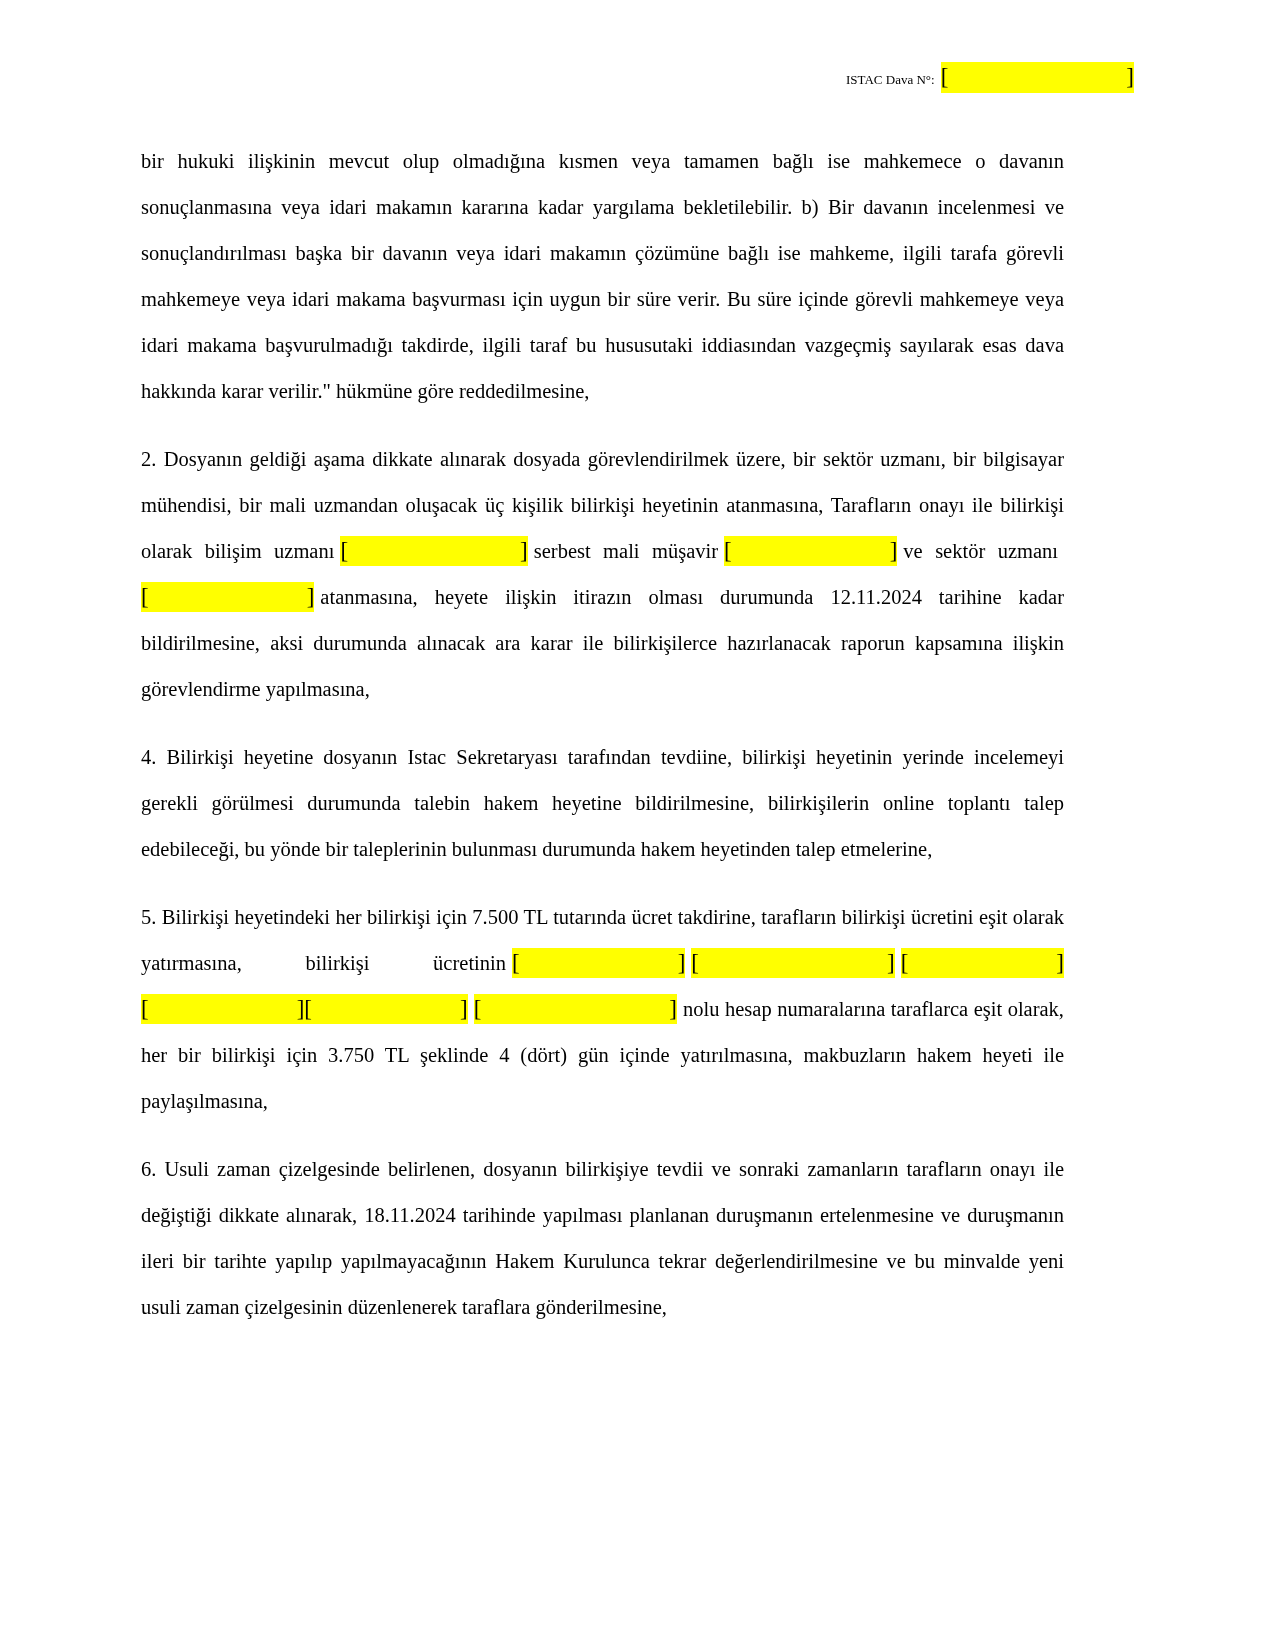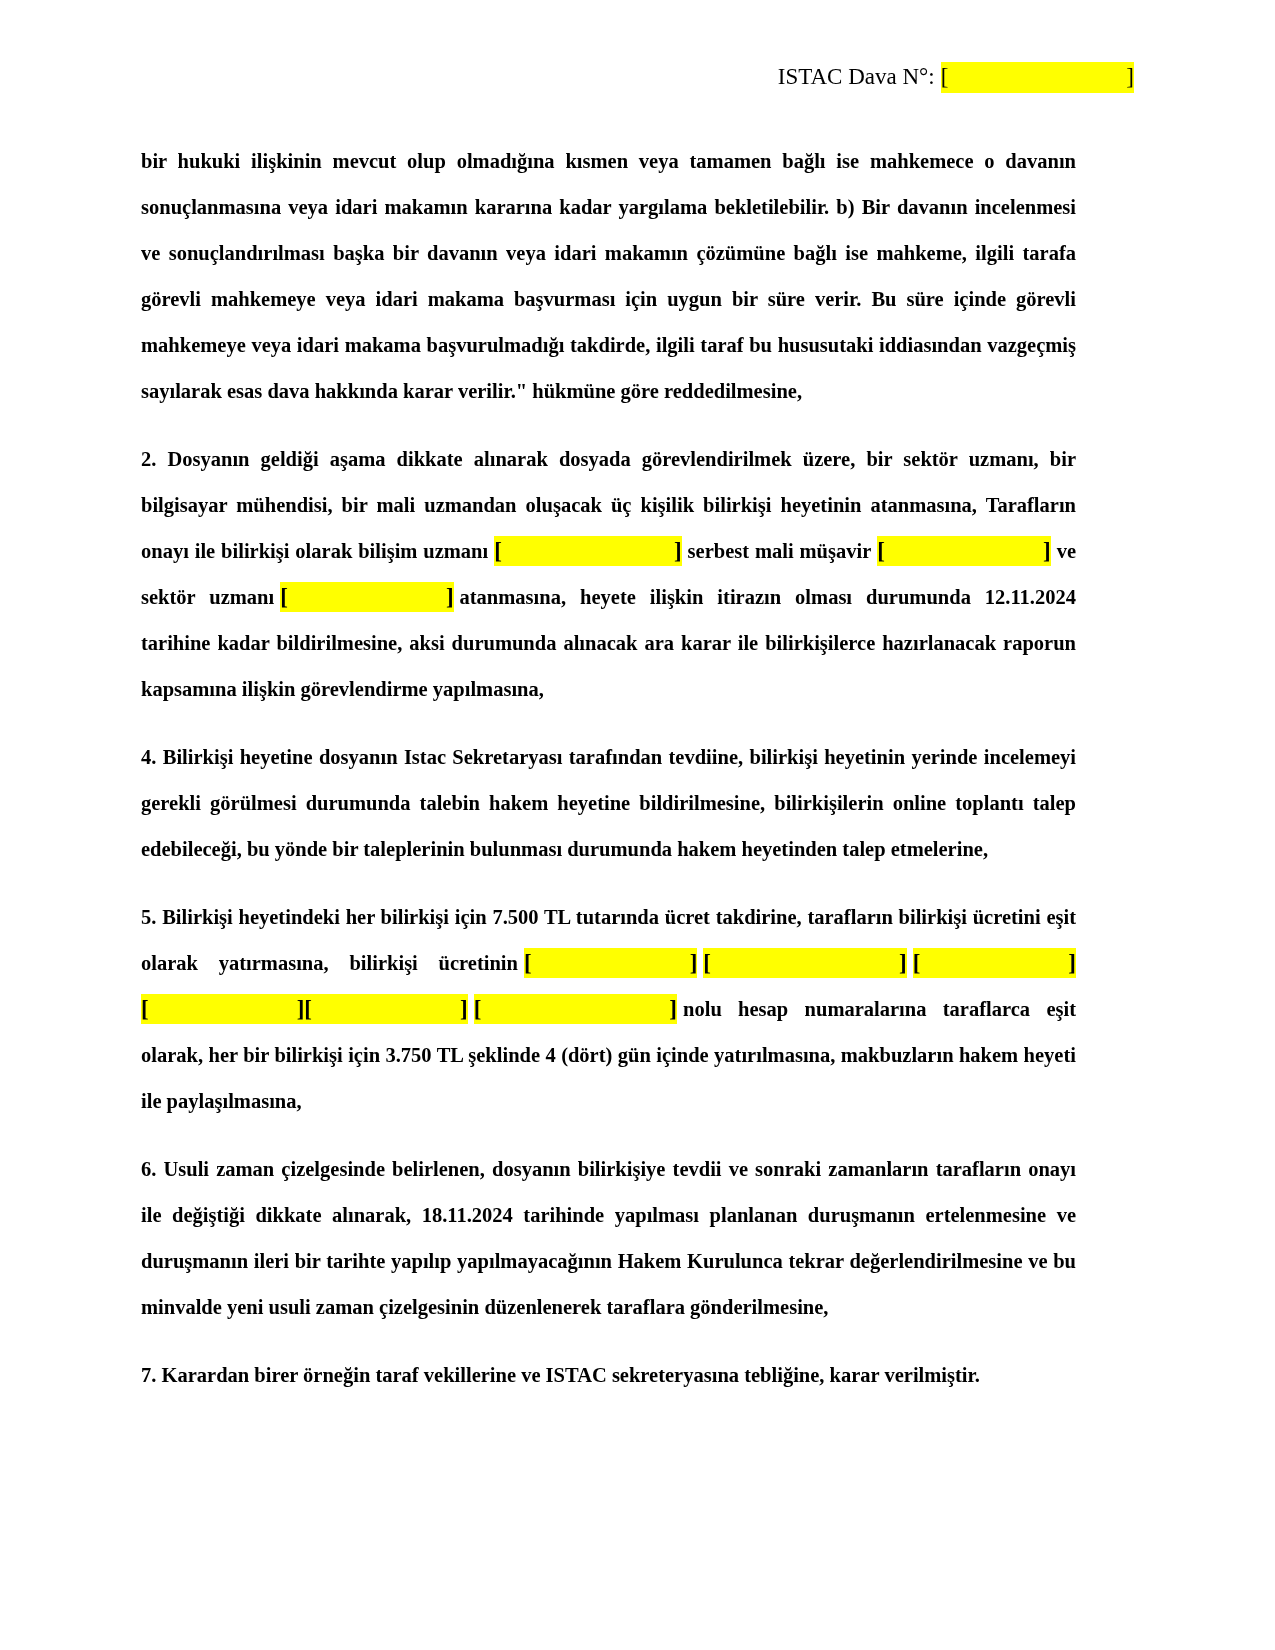--- a/index.html
+++ b/index.html
@@ -24,37 +24,36 @@
     position: absolute;
     top: 62px;
     left: 141px;
     right: 141px;
     text-align: right;
     font-size: 19.5px;
     line-height: 1.25;
     white-space: nowrap;
   }
   .header .hdr-label {
-    font-size: 23px;
+    font-size: 13px;
   }
   .content {
     position: absolute;
     top: 138px;
     left: 141px;
     width: 935px;
   }
   p.para {
-    margin: 0 0 22px 0;
+    margin: 0 12px 22px 0;
     font-size: 20.5px;
     line-height: 46px;
     text-align: justify;
     text-justify: inter-word;
     -webkit-hyphens: none;
     hyphens: none;
-    font-weight: bold;
   }
   p.para:last-child {
     margin-bottom: 0;
   }
   
   .blank {
     background: #ffff00;
     white-space: nowrap;
     display: inline-block;
     vertical-align: baseline;
@@ -103,18 +102,15 @@
     </p>
 
     <p class="para">
       <span>5. Bilirkişi heyetindeki her bilirkişi için 7.500 TL tutarında ücret takdirine, tarafların bilirkişi ücretini eşit olarak yatırmasına, bilirkişi ücretinin</span><span class="spacer-sm"></span><span class="blank"><span class="br">[</span><span class="gap gap-sm"></span><span class="br">]</span></span><span class="spacer-sm"></span><span class="blank"><span class="br">[</span><span class="gap gap-lg"></span><span class="br">]</span></span><span class="spacer-sm"></span><span class="blank"><span class="br">[</span><span class="gap gap-xs"></span><span class="br">]</span></span><span class="blank"><span class="br">[</span><span class="gap gap-xs"></span><span class="br">]</span></span><span class="blank"><span class="br">[</span><span class="gap gap-xs"></span><span class="br">]</span></span><span class="spacer-sm"></span><span class="blank"><span class="br">[</span><span class="gap gap-lg"></span><span class="br">]</span></span><span class="spacer-sm"></span><span>nolu hesap numaralarına taraflarca eşit olarak, her bir bilirkişi için 3.750 TL şeklinde 4 (dört) gün içinde yatırılmasına, makbuzların hakem heyeti ile paylaşılmasına,</span>
     </p>
 
     <p class="para">
       <span>6. Usuli zaman çizelgesinde belirlenen, dosyanın bilirkişiye tevdii ve sonraki zamanların tarafların onayı ile değiştiği dikkate alınarak, 18.11.2024 tarihinde yapılması planlanan duruşmanın ertelenmesine ve duruşmanın ileri bir tarihte yapılıp yapılmayacağının Hakem Kurulunca tekrar değerlendirilmesine ve bu minvalde yeni usuli zaman çizelgesinin düzenlenerek taraflara gönderilmesine,</span>
     </p>
 
-    <p class="para">
-      <span>7. Karardan birer örneğin taraf vekillerine ve ISTAC sekreteryasına tebliğine, karar verilmiştir.</span>
-    </p>
 
   </div>
 </div>
 
 </body></html>

